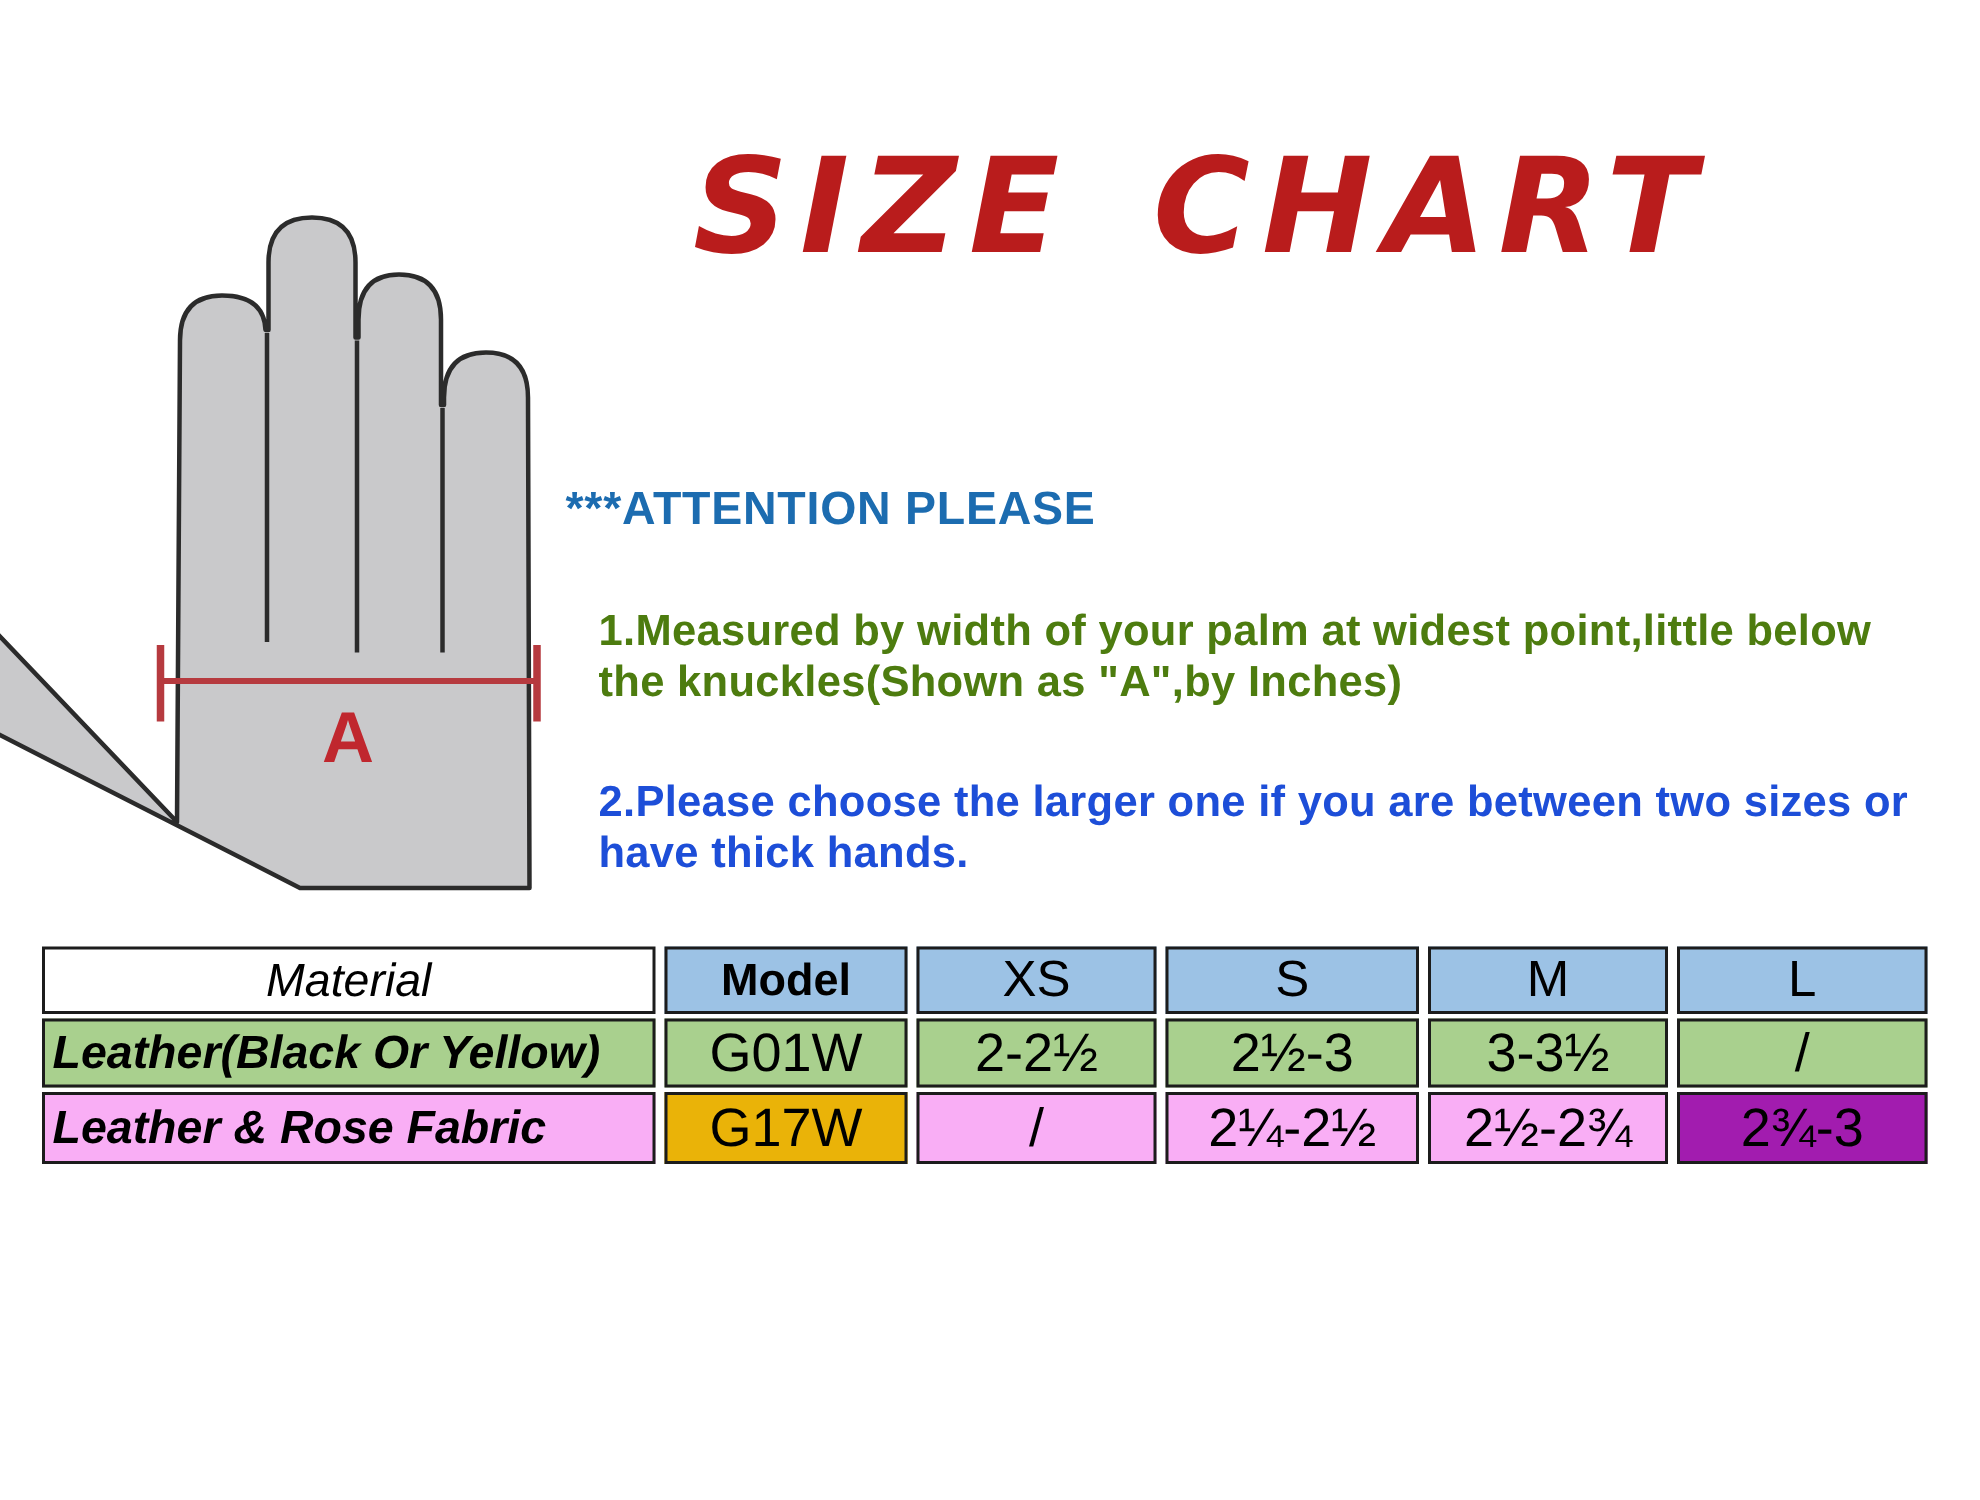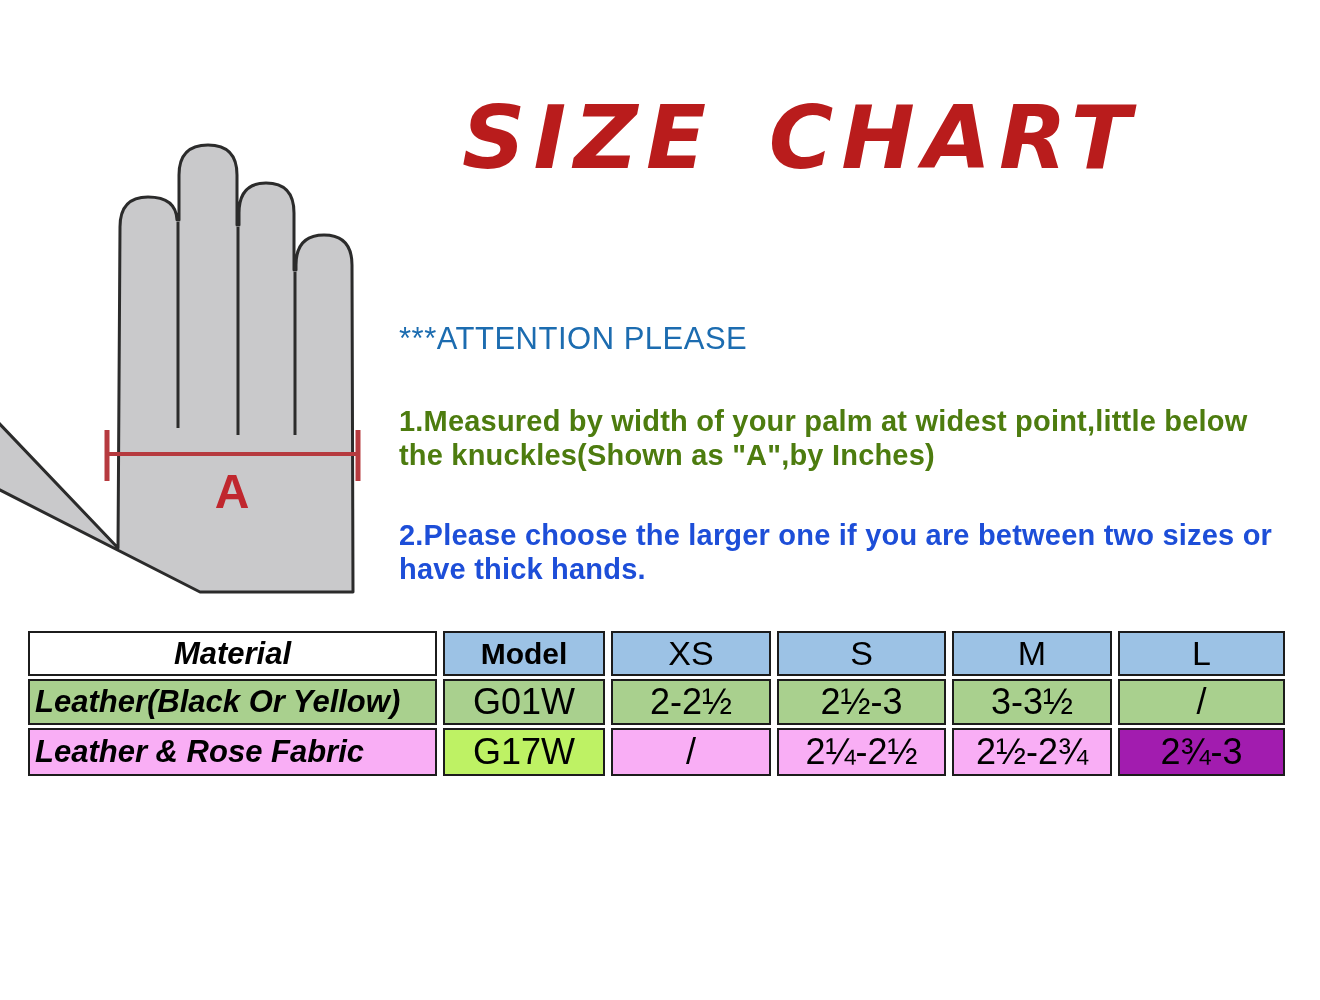--- a/index.html
+++ b/index.html
@@ -11,22 +11,22 @@
   
   #title {
     position:absolute; left:462px; top:94px;
     font-family:"DejaVu Sans", sans-serif;
     font-size:88px; font-weight:bold; font-style:italic;
     letter-spacing:8px; word-spacing:16px; line-height:1;
     white-space:nowrap;
   }
   
   #attention {
-    position:absolute; left:399px; top:321px;
-    font-size:31px; font-weight:normal; letter-spacing:0.5px;
+    position:absolute; left:377px; top:321px;
+    font-size:31px; font-weight:bold; letter-spacing:0.5px;
     white-space:nowrap;
   }
   
   .para {
     position:absolute; left:399px;
     font-size:29px; font-weight:bold; line-height:34px;
     letter-spacing:0.2px; white-space:nowrap;
   }
   #para1 { top:404px; }
   #para2 { top:504px; }
@@ -38,21 +38,21 @@
     display:grid;
     grid-template-columns:409px 162px 160px 169px 160px 167px;
     grid-template-rows:45px 46px 48px;
     column-gap:6px; row-gap:3px;
   }
   .cell {
     box-sizing:border-box; border:2px solid #1c1c1c;
     display:flex; align-items:center; justify-content:center;
     overflow:hidden; white-space:nowrap;
   }
-  .hdr-material { font-size:31px; font-weight:bold; font-style:italic; }
+  .hdr-material { font-size:31px; font-weight:normal; font-style:italic; }
   .hdr-model   { font-size:30px; font-weight:bold; }
   .hdr-size    { font-size:34px; }
   .mat-cell {
     justify-content:flex-start; padding-left:5px;
     font-size:31px; font-weight:bold; font-style:italic;
   }
   .data-cell { font-size:36px; }
 </style>
 </head>
 <body>
@@ -115,20 +115,20 @@
     <div class="cell hdr-size" style="background-color: rgb(156, 194, 229);">L</div>
 
     <div class="cell mat-cell" style="background-color: rgb(169, 208, 142);">Leather(Black Or Yellow)</div>
     <div class="cell data-cell" style="background-color: rgb(169, 208, 142);">G01W</div>
     <div class="cell data-cell" style="background-color: rgb(169, 208, 142);">2-2½</div>
     <div class="cell data-cell" style="background-color: rgb(169, 208, 142);">2½-3</div>
     <div class="cell data-cell" style="background-color: rgb(169, 208, 142);">3-3½</div>
     <div class="cell data-cell" style="background-color: rgb(169, 208, 142);">/</div>
 
     <div class="cell mat-cell" style="background-color: rgb(249, 174, 245);">Leather &amp; Rose Fabric</div>
-    <div class="cell data-cell" style="background-color: #bef264;">G17W</div>
+    <div class="cell data-cell" style="background-color: #eab308;">G17W</div>
     <div class="cell data-cell" style="background-color: rgb(249, 174, 245);">/</div>
     <div class="cell data-cell" style="background-color: rgb(249, 174, 245);">2¼-2½</div>
     <div class="cell data-cell" style="background-color: rgb(249, 174, 245);">2½-2¾</div>
     <div class="cell data-cell" style="background-color: #a21caf;">2¾-3</div>
   </div>
 
 </div>
 
 </body></html>

